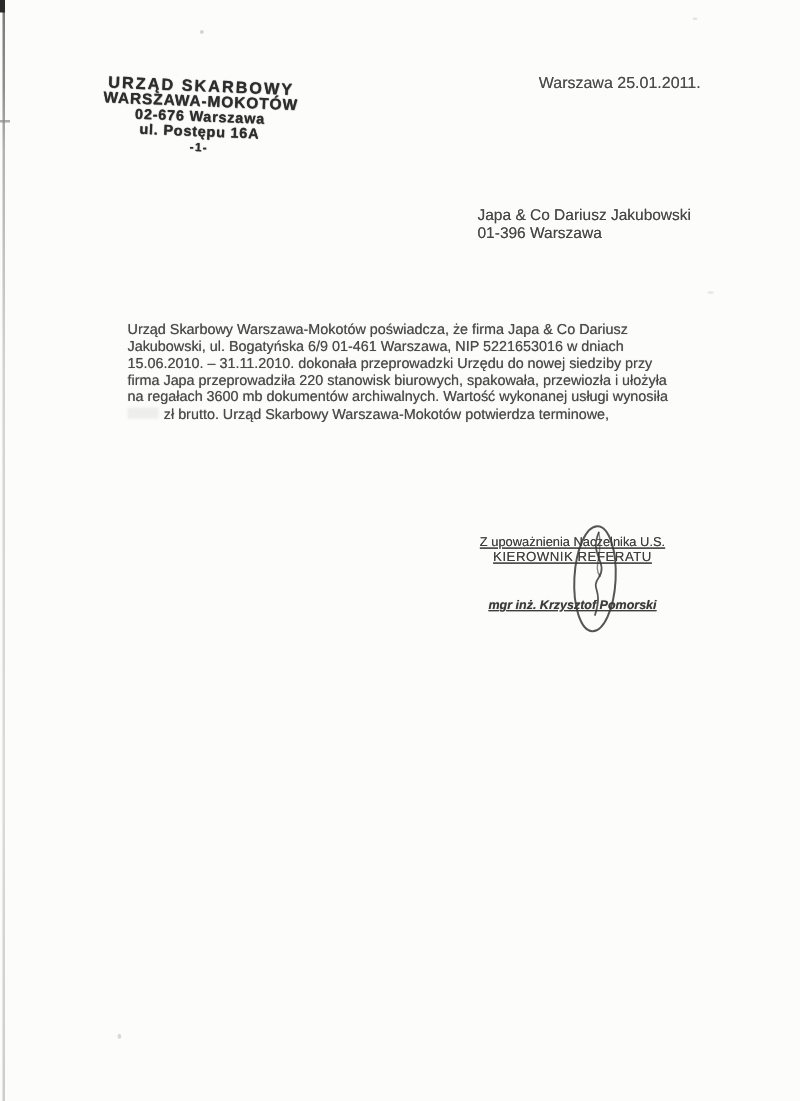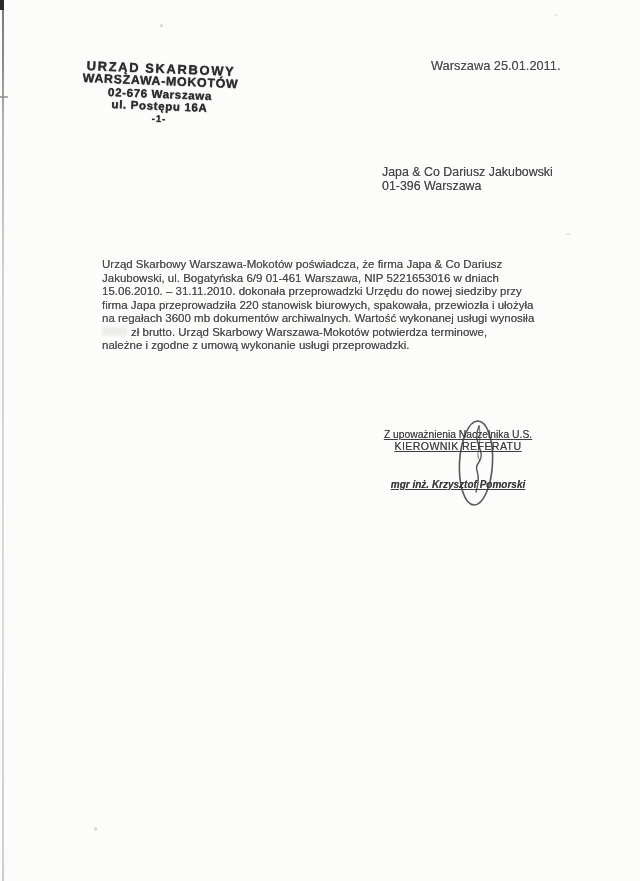--- a/index.html
+++ b/index.html
@@ -160,21 +160,20 @@
     <div>01-396 Warszawa</div>
   </div>
 
   <div class="body-text">
     <div class="line">Urząd Skarbowy Warszawa-Mokotów poświadcza, że firma Japa &amp; Co Dariusz</div>
     <div class="line">Jakubowski, ul. Bogatyńska 6/9 01-461 Warszawa, NIP 5221653016 w dniach</div>
     <div class="line">15.06.2010. – 31.11.2010. dokonała przeprowadzki Urzędu do nowej siedziby przy</div>
     <div class="line">firma Japa przeprowadziła 220 stanowisk biurowych, spakowała, przewiozła i ułożyła</div>
     <div class="line">na regałach 3600 mb dokumentów archiwalnych. Wartość wykonanej usługi wynosiła</div>
     <div class="line"><span class="redacted-ghost"></span><span>zł brutto. Urząd Skarbowy Warszawa-Mokotów potwierdza terminowe,</span></div>
-    <div class="line">należne i zgodne z umową wykonanie usługi przeprowadzki.</div>
   </div>
 
   <div class="signature-block">
     <div class="sig-auth">Z upoważnienia Naczelnika U.S.</div>
     <div class="sig-title">KIEROWNIK REFERATU</div>
     <div class="sig-name">mgr inż. Krzysztof Pomorski</div>
   </div>
 
   <svg class="signature-svg" viewBox="0 0 120 140" xmlns="http://www.w3.org/2000/svg">
     <g fill="none" stroke="#383838" stroke-opacity="0.85" stroke-linecap="round">

